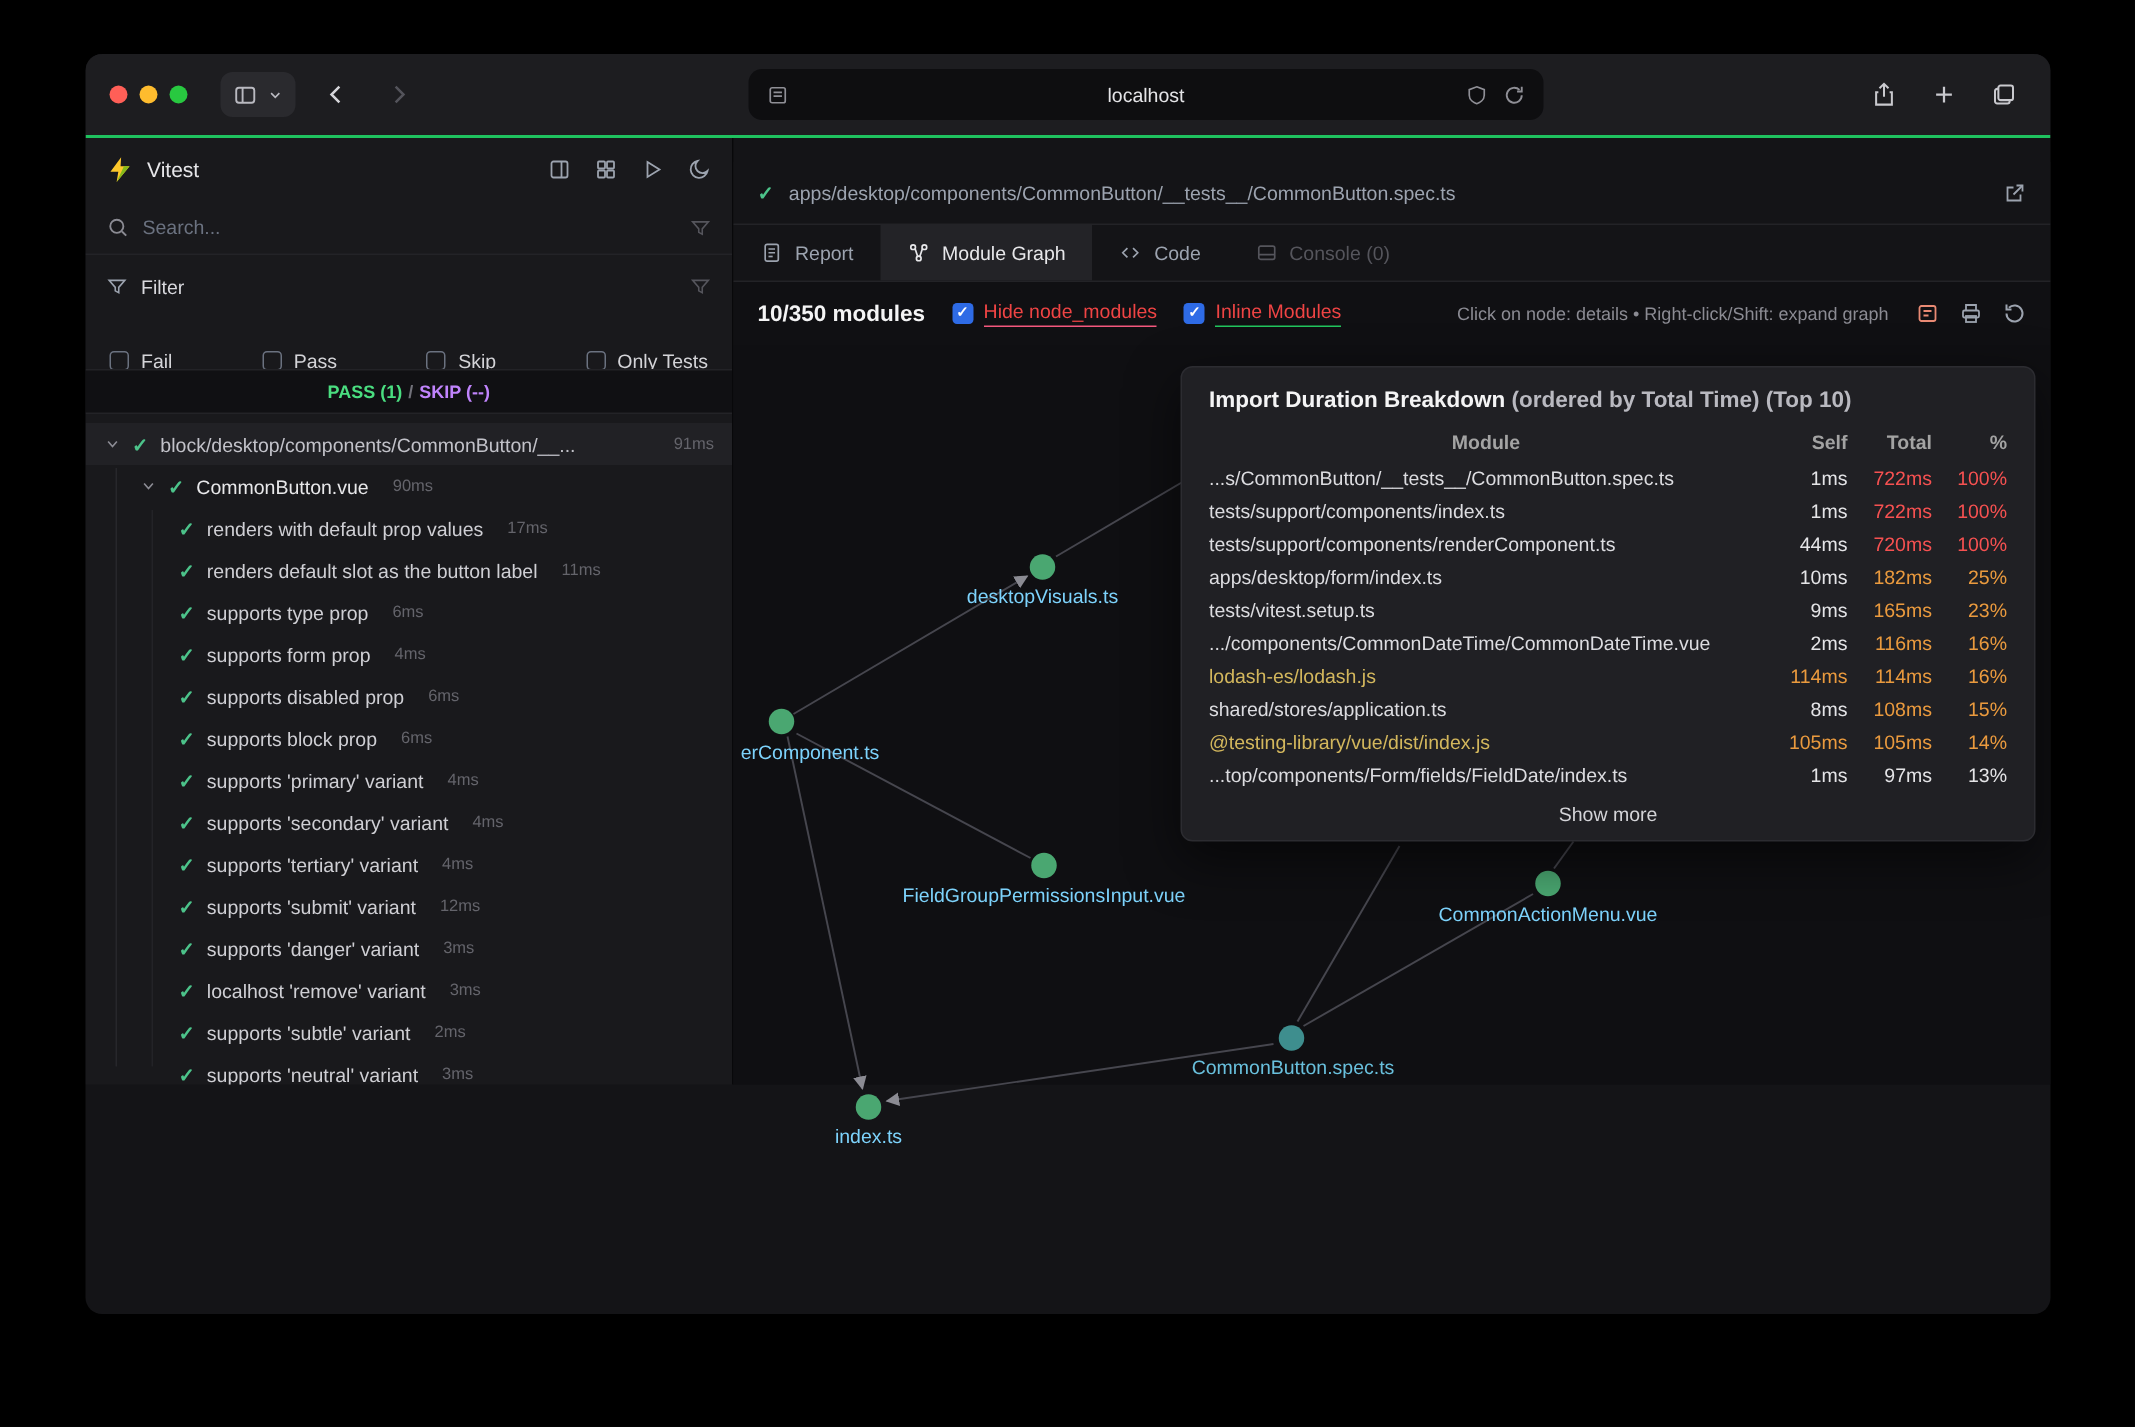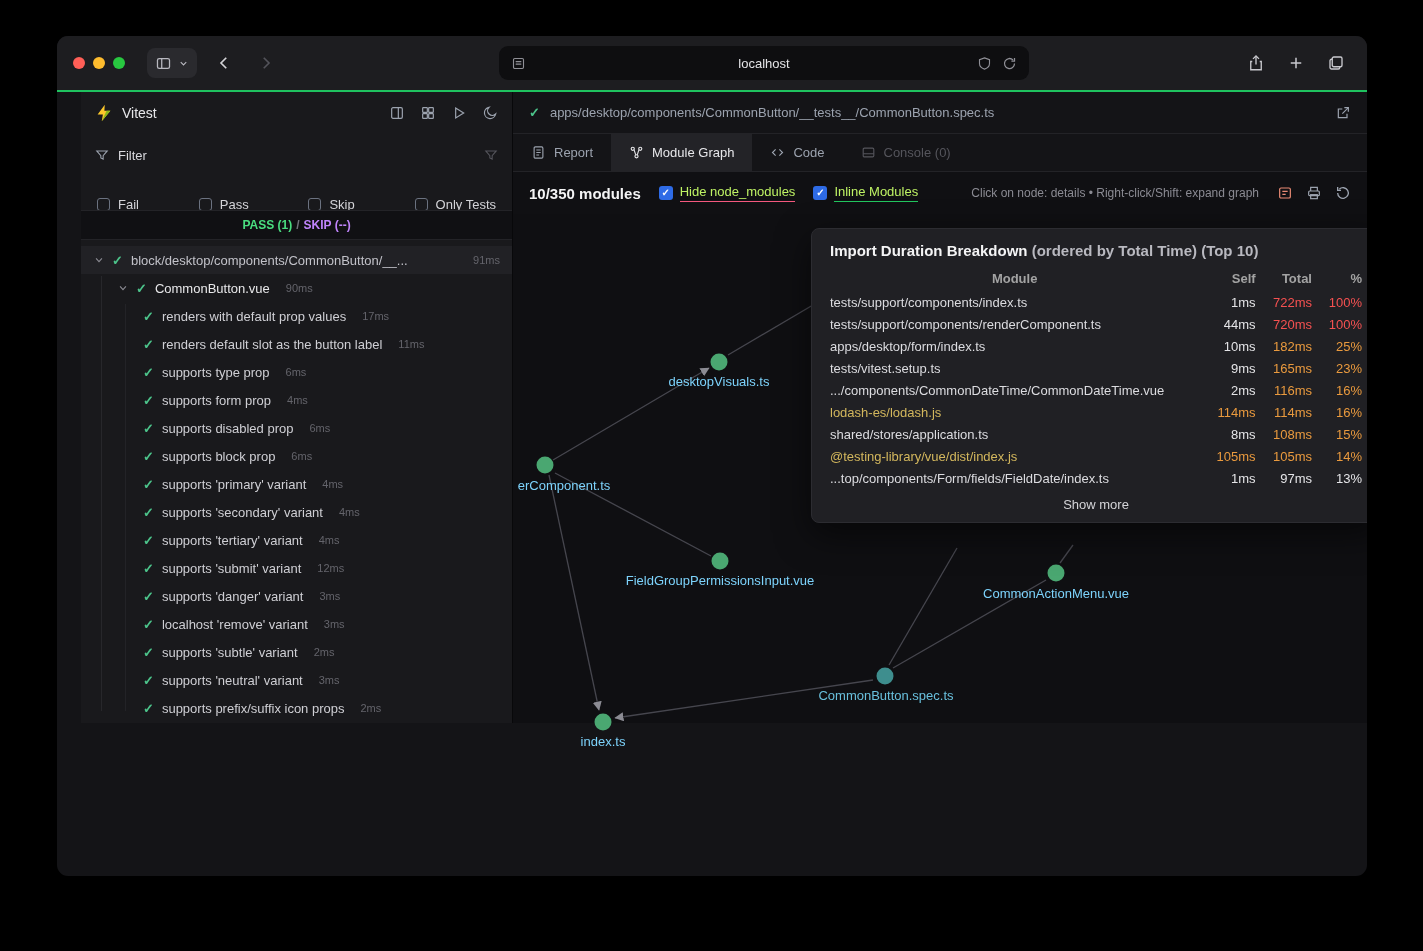--- a/index.html
+++ b/index.html
@@ -27,21 +27,21 @@
     border-radius:9px; display:flex; align-items:center; padding:0 12px; }
   .urltext { position:absolute; left:0; right:0; text-align:center; color:#e4e4e7;
     font-size:13px; }
   .urlicons-r { margin-left:auto; display:flex; gap:10px; color:#8f8f96; z-index:1; }
   .url-l { color:#8f8f96; z-index:1; }
   .tb-right { display:flex; gap:22px; color:#c9c9ce; padding-right:6px; }
 
   .accent { height:2px; background:#1fc25f; }
 
   
-  .app { display:flex; height:631px;padding-left:24px; }
+  .app { display:flex; height:631px; }
 
   
   .sidebar { width:432px; background:#19191c; border-right:1px solid #08080a;
     display:flex; flex-direction:column; }
   .sb-header { height:42px; display:flex; align-items:center; gap:9px; padding:0 14px; }
   .sb-title { color:#e7e7ea; font-size:14px; font-weight:500; }
   .sb-hicons { margin-left:auto; display:flex; gap:15px; color:#9ca3af; }
   .sb-search { height:36px; display:flex; align-items:center; gap:9px; padding:0 14px;
     border-bottom:1px solid #232327; }
   .sb-search input { flex:1; background:transparent; border:0; outline:none;
@@ -74,40 +74,40 @@
   .trow.root { padding-left:13px; background:#212125; color:#c2c2c9; }
   .trow.suite { padding-left:37px; color:#e8e8ea; }
   .trow.leaf { padding-left:62px; }
   .chk { color:#4cc38a; font-weight:700; font-size:13px; }
   .chk::before { content:"\2713"; }
   .dur { color:#64646b; font-size:11px; margin-left:8px; }
   .dur.right { margin-left:auto; }
   .chev { color:#8b8b93; display:flex; }
 
   
-  .main { flex:1; display:flex; flex-direction:column; background:#101013; }
+  .main { flex:1; display:flex; flex-direction:column; background:#101013;margin-top:16px; }
   .file-header { height:42px; display:flex; align-items:center; gap:10px; padding:0 16px;
     background:#141417; border-bottom:1px solid #232327; }
   .fpath { color:#9ca3af; font-size:13px; }
   .fh-ext { margin-left:auto; color:#9ca3af; }
 
   .tabs { height:38px; display:flex; background:#141417; border-bottom:1px solid #232327; }
   .tab { display:flex; align-items:center; gap:8px; padding:0 18px; font-size:13px;
     color:#9ca3af; cursor:pointer; }
   .tab.active { background:#232327; color:#e7e7ea; }
   .tab.disabled { color:#55555c; }
 
   .gtoolbar { height:42px; display:flex; align-items:center; gap:18px; padding:0 16px;
     font-size:13px; color:#d4d4d8; }
   .gcount { font-size:15px; font-weight:700; color:#f4f4f5; }
   .toggle { display:flex; align-items:center; gap:7px; cursor:pointer; }
   .cbx { width:14px; height:14px; border-radius:3px; background:#2e6be6; color:#fff;
     font-size:10px; line-height:14px; text-align:center; font-weight:700; }
   .cbx::before { content:"\2713"; }
-  .tgl-lbl { padding-bottom:2px; border-bottom:1.6px solid; color:#bef264; }
+  .tgl-lbl { padding-bottom:2px; border-bottom:1.6px solid; color:#ef4444; }
   .t-pink .tgl-lbl { border-color:#f4587e; }
   .t-green .tgl-lbl { border-color:#22c55e; }
   .ghint { margin-left:auto; color:#8b8b93; font-size:12px; }
   .gt-icons { display:flex; gap:13px; align-items:center; color:#9ca3af; }
   .legend-ic { color:#e98a74; }
 
   
   .gcanvas { flex:1; position:relative; background:#0f0f12; }
   .edges { position:absolute; inset:0; }
   .gnode { position:absolute; width:17px; height:17px; border-radius:50%;
@@ -255,20 +255,34 @@
                 </svg>
             </span>
             <span>
               <svg class="ic" width="16" height="16" viewBox="0 0 24 24" fill="none" stroke="currentColor" stroke-width="1.8">
                   <path d="M20.5 13.5A8.5 8.5 0 1 1 10.5 3.5a7 7 0 0 0 10 10z"></path>
                 </svg>
             </span>
           </span>
         </div>
 
+        <div class="sb-search">
+          <span>
+            <svg class="ic" width="15" height="15" viewBox="0 0 24 24" fill="none" stroke="#8b8b93" stroke-width="2">
+                <circle cx="11" cy="11" r="7"></circle>
+                <line x1="16.5" y1="16.5" x2="21" y2="21"></line>
+              </svg>
+          </span>
+          <input type="text" placeholder="Search..." style="">
+          <span class="dimicon">
+            <svg class="ic" width="14" height="14" viewBox="0 0 24 24" fill="none" stroke="currentColor" stroke-width="1.8">
+                <path d="M3 5h18l-7 8v6l-4-2v-4z"></path>
+              </svg>
+          </span>
+        </div>
 
         <div class="sb-filter">
           <span>
             <svg class="ic" width="14" height="14" viewBox="0 0 24 24" fill="none" stroke="#9ca3af" stroke-width="1.8">
                 <path d="M3 5h18l-7 8v6l-4-2v-4z"></path>
               </svg>
           </span>
           <span>Filter</span>
           <span class="sp"></span>
           <span class="dimicon">
@@ -546,20 +560,26 @@
               <thead>
                 <tr>
                   <th class="h-mod">Module</th>
                   <th class="h-num">Self</th>
                   <th class="h-num">Total</th>
                   <th class="h-num">%</th>
                 </tr>
               </thead>
               <tbody>
                 <tr>
+                  <td class="td-mod">...s/CommonButton/__tests__/CommonButton.spec.ts</td>
+                  <td class="td-num">1ms</td>
+                  <td class="td-num red">722ms</td>
+                  <td class="td-num red">100%</td>
+                </tr>
+                <tr>
                   <td class="td-mod">tests/support/components/index.ts</td>
                   <td class="td-num">1ms</td>
                   <td class="td-num red">722ms</td>
                   <td class="td-num red">100%</td>
                 </tr>
                 <tr>
                   <td class="td-mod">tests/support/components/renderComponent.ts</td>
                   <td class="td-num">44ms</td>
                   <td class="td-num red">720ms</td>
                   <td class="td-num red">100%</td>

